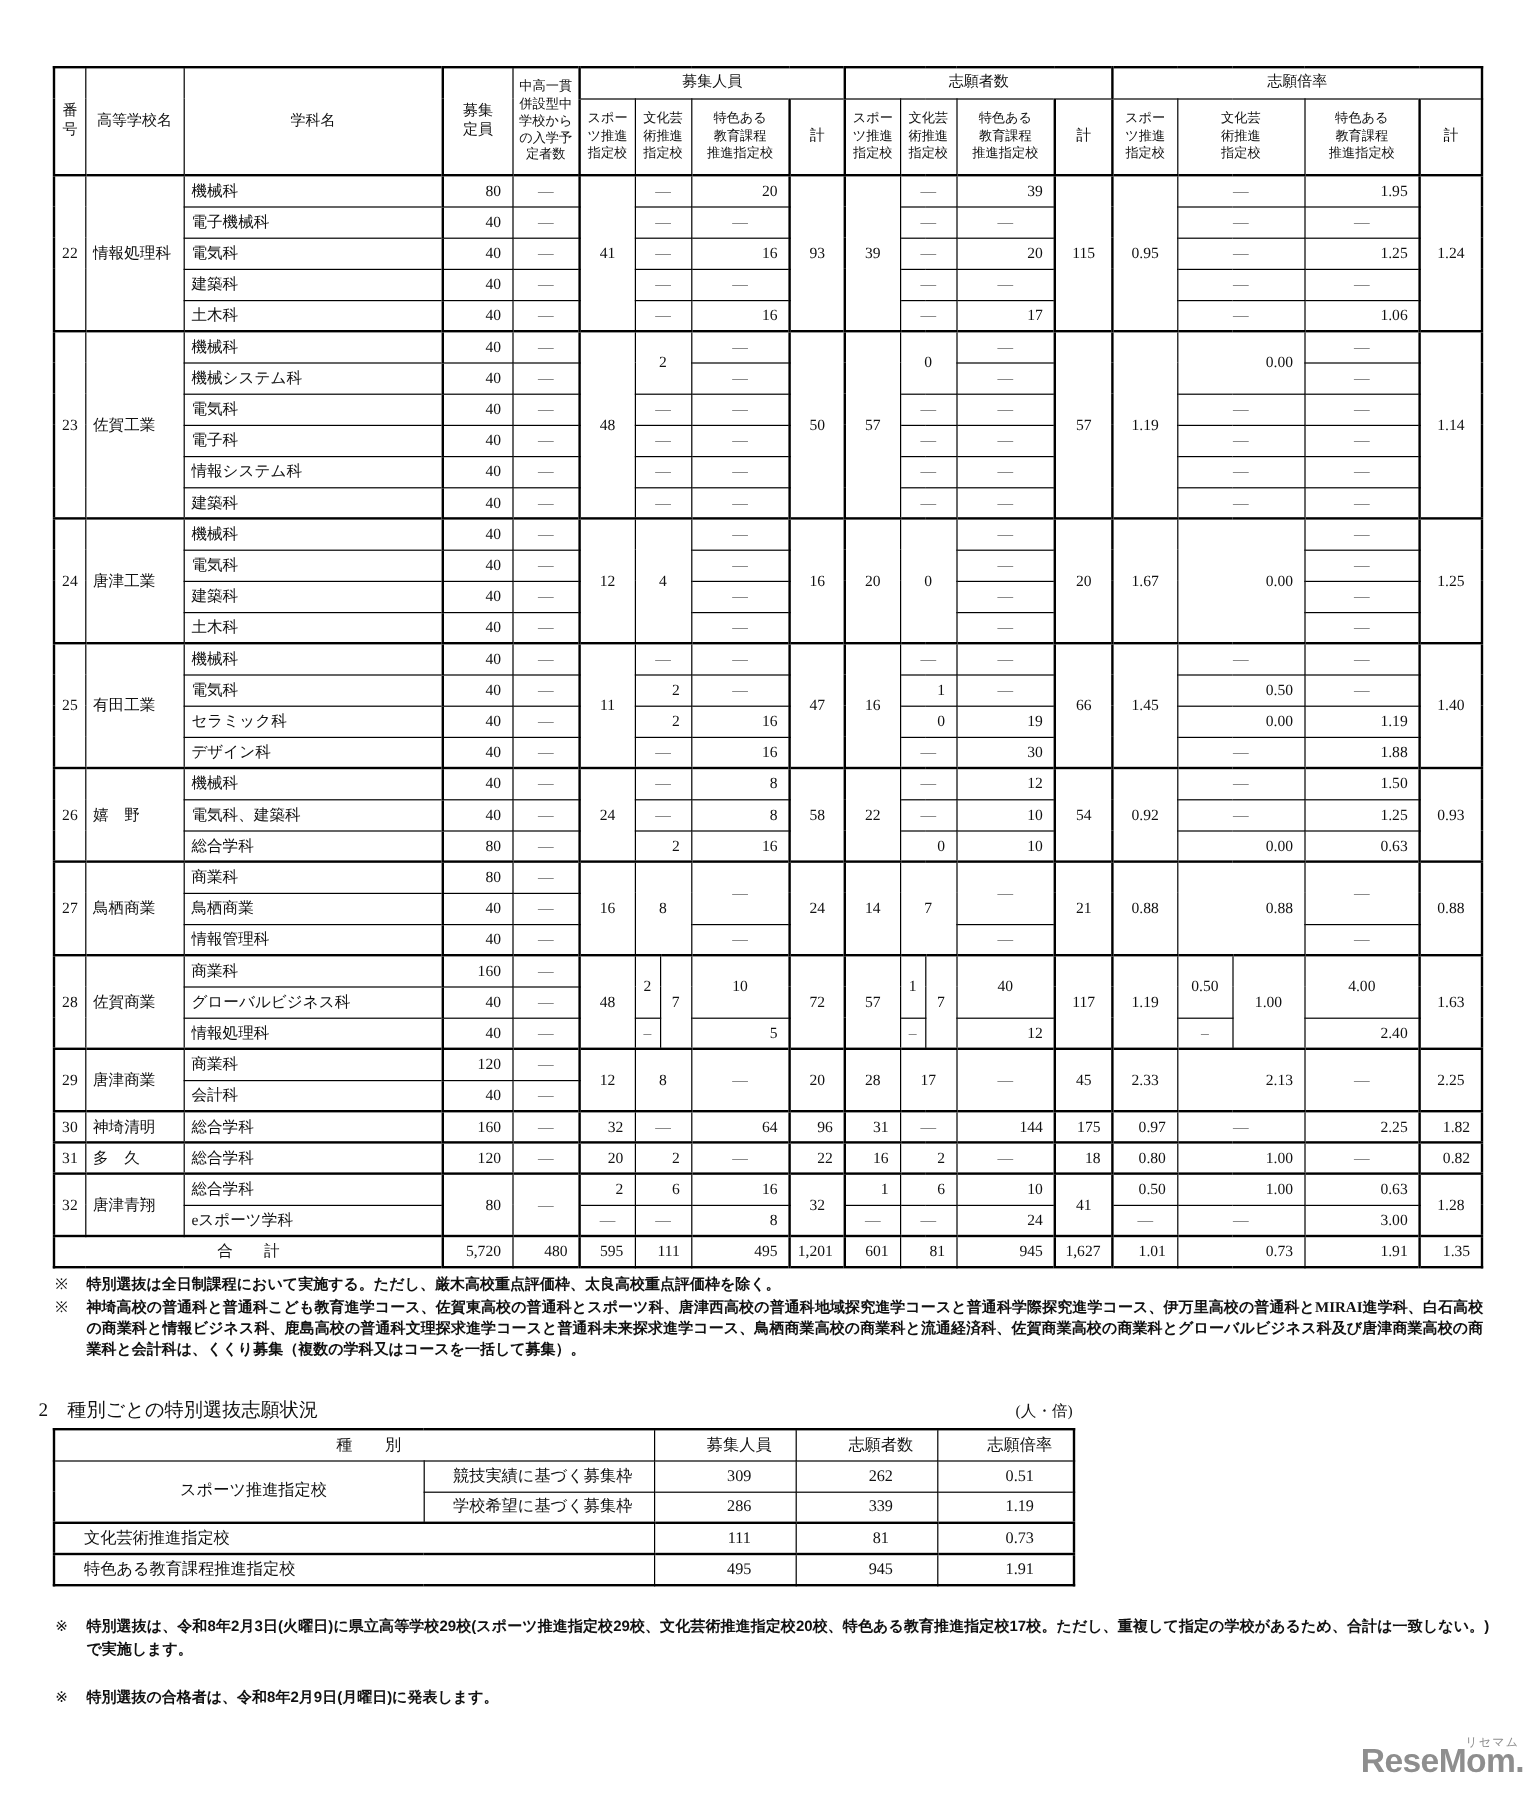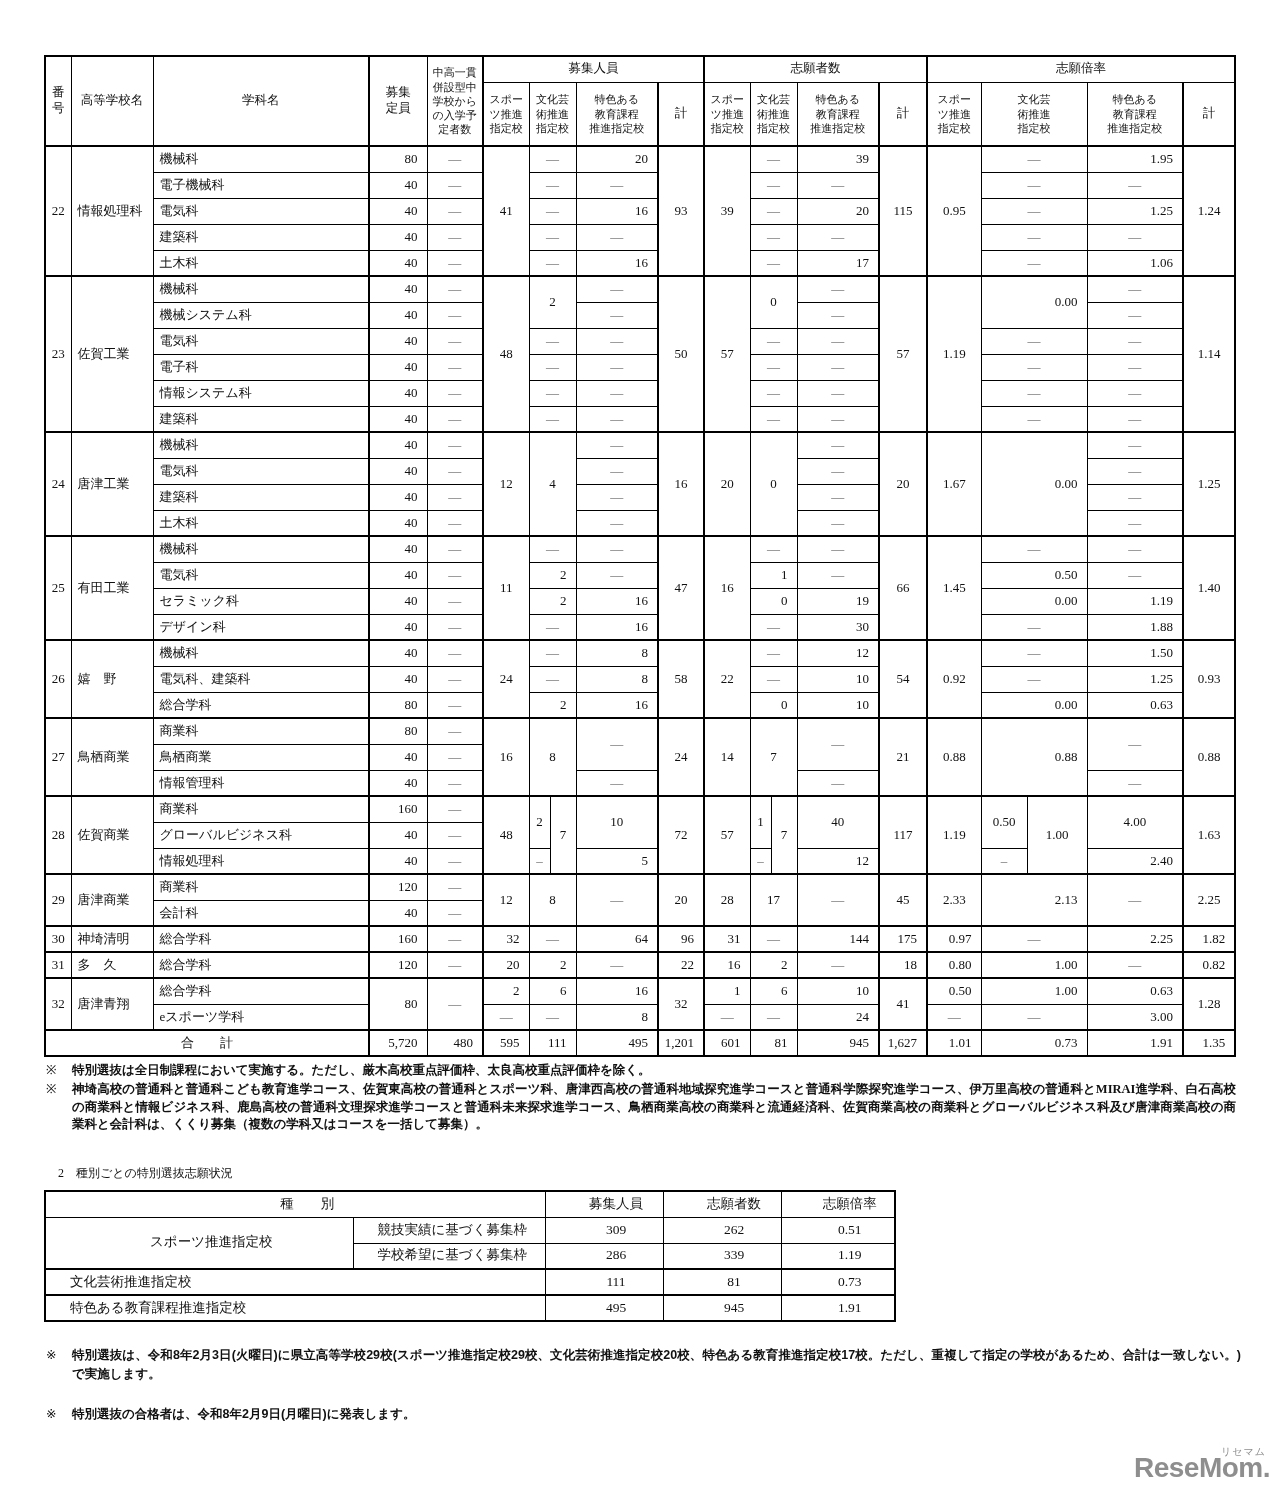--- a/index.html
+++ b/index.html
@@ -21,21 +21,21 @@
   .dash{color:#666;}
   .xs{font-size:11px;line-height:1.3;}
   #main-table{position:absolute;left:44px;top:55px;width:1190px;}
   #table2{position:absolute;left:44px;top:1190px;width:850px;}
   #table2 td,#table2 th{font-size:13.5px;padding-left:24px;}
   .pad40{padding-left:40px;}
   .notes1{position:absolute;left:46px;top:1062px;width:1190px;font-size:12.5px;line-height:1.42;}
   .note{display:flex;margin-bottom:1px;}
   .note .mark{flex:none;width:26px;}
   .note .txt{flex:1;text-align:justify;font-weight:bold;}
-  .sec2-title{position:absolute;left:58px;top:1165px;font-size:12px;}
+  .sec2-title{position:absolute;left:32px;top:1165px;font-size:16px;}
   .sec2-unit{position:absolute;left:44px;top:1167px;width:850px;text-align:right;font-size:13px;}
   .notes2{position:absolute;left:46px;top:1346px;width:1195px;font-family:"Liberation Sans","DejaVu Sans",sans-serif;font-size:12.5px;line-height:1.55;}
   .notes2 .note{margin-bottom:20px;}
   .logo{position:absolute;right:10px;top:1452px;color:#8e8e8e;font-family:"Liberation Sans","DejaVu Sans",sans-serif;font-weight:bold;font-size:28px;letter-spacing:-0.5px;}
   .logo .ruby{position:absolute;top:-7px;right:4px;font-size:10px;font-weight:normal;letter-spacing:1px;}
 </style>
 </head>
 <body>
 
 <div class="page">
@@ -570,20 +570,21 @@
       <span class="mark">※</span>
       <span class="txt">特別選抜は全日制課程において実施する。ただし、厳木高校重点評価枠、太良高校重点評価枠を除く。</span>
     </div>
     <div class="note">
       <span class="mark">※</span>
       <span class="txt">神埼高校の普通科と普通科こども教育進学コース、佐賀東高校の普通科とスポーツ科、唐津西高校の普通科地域探究進学コースと普通科学際探究進学コース、伊万里高校の普通科とMIRAI進学科、白石高校の商業科と情報ビジネス科、鹿島高校の普通科文理探求進学コースと普通科未来探求進学コース、鳥栖商業高校の商業科と流通経済科、佐賀商業高校の商業科とグローバルビジネス科及び唐津商業高校の商業科と会計科は、くくり募集（複数の学科又はコースを一括して募集）。</span>
     </div>
   </div>
 
   <div class="sec2-title">2　種別ごとの特別選抜志願状況</div>
+  <div class="sec2-unit">(人・倍)</div>
 
   <table id="table2" class="bordered">
     <colgroup>
       <col style="width:308px">
         <col style="width:192px">
         <col style="width:118px">
         <col style="width:118px">
         <col style="width:114px">
     </colgroup>
     <tbody>

